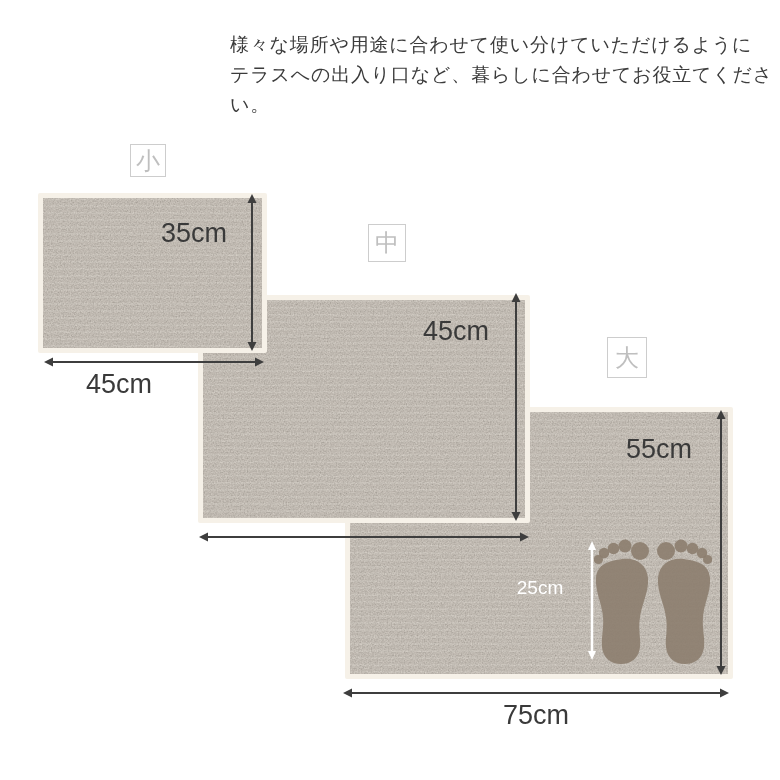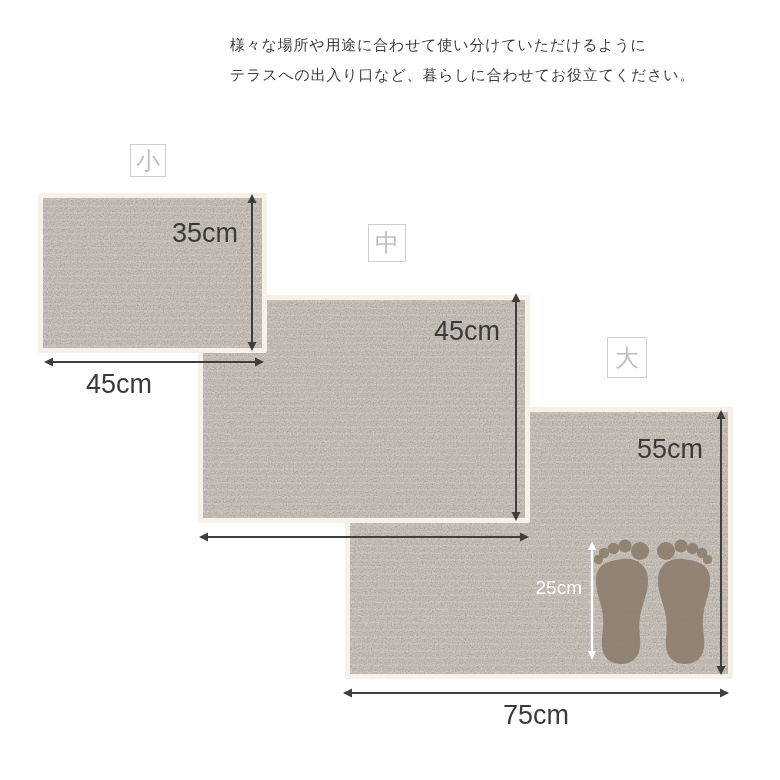--- a/index.html
+++ b/index.html
@@ -2,21 +2,21 @@
 <html><head>
 <meta charset="utf-8">
 <style>
   html,body{margin:0;padding:0;background:#ffffff;}
   .canvas{position:relative;width:780px;height:780px;background:#ffffff;overflow:hidden;
           font-family:"Liberation Sans","DejaVu Sans",sans-serif;}
 
   
   .title{position:absolute;left:38px;top:30px;font-size:29px;letter-spacing:5px;
          color:#6b9c70;font-weight:400;}
-  .desc{position:absolute;left:230px;top:30px;width:545px;font-size:15px;line-height:30px;
+  .desc{position:absolute;left:230px;top:30px;width:545px;font-size:19px;line-height:30px;
         letter-spacing:0.8px;color:#3b3b3b;}
 
   
   .size-badge{position:absolute;border:1px solid #cdcdcd;background:#ffffff;color:#bfbfbf;
               display:flex;align-items:center;justify-content:center;font-size:24px;}
   .badge-small{left:130px;top:144px;width:34px;height:31px;}
   .badge-medium{left:368px;top:224px;width:36px;height:36px;}
   .badge-large{left:607px;top:337px;width:38px;height:39px;}
 
   
@@ -28,21 +28,21 @@
   .mat-large{left:345px;top:407px;width:388px;height:272px;z-index:1;}
   .mat-medium{left:198px;top:295px;width:332px;height:228px;z-index:3;}
   .mat-small{left:38px;top:193px;width:229px;height:160px;z-index:4;}
 
   .feet{position:absolute;left:594px;top:537px;width:118px;height:128px;z-index:2;}
 
   .overlay{position:absolute;left:0;top:0;width:780px;height:780px;z-index:6;pointer-events:none;}
 
   
   .dim{position:absolute;z-index:7;font-size:27px;color:#3a3a3a;line-height:1;}
-  .dim-right{text-align:right;}
+  .dim-right{text-align:center;}
   .dim-center{text-align:center;}
   .dim-35{left:150px;top:220px;width:88px;}
   .dim-45v{left:412px;top:318px;width:88px;}
   .dim-55{left:615px;top:436px;width:88px;}
   .dim-45h{left:60px;top:371px;width:118px;}
   .dim-65{left:213px;top:546px;width:118px;}
   .dim-75{left:477px;top:702px;width:118px;}
   .dim-25{left:498px;top:578px;width:84px;font-size:19px;color:#ffffff;z-index:8;}
 </style>
 </head>

